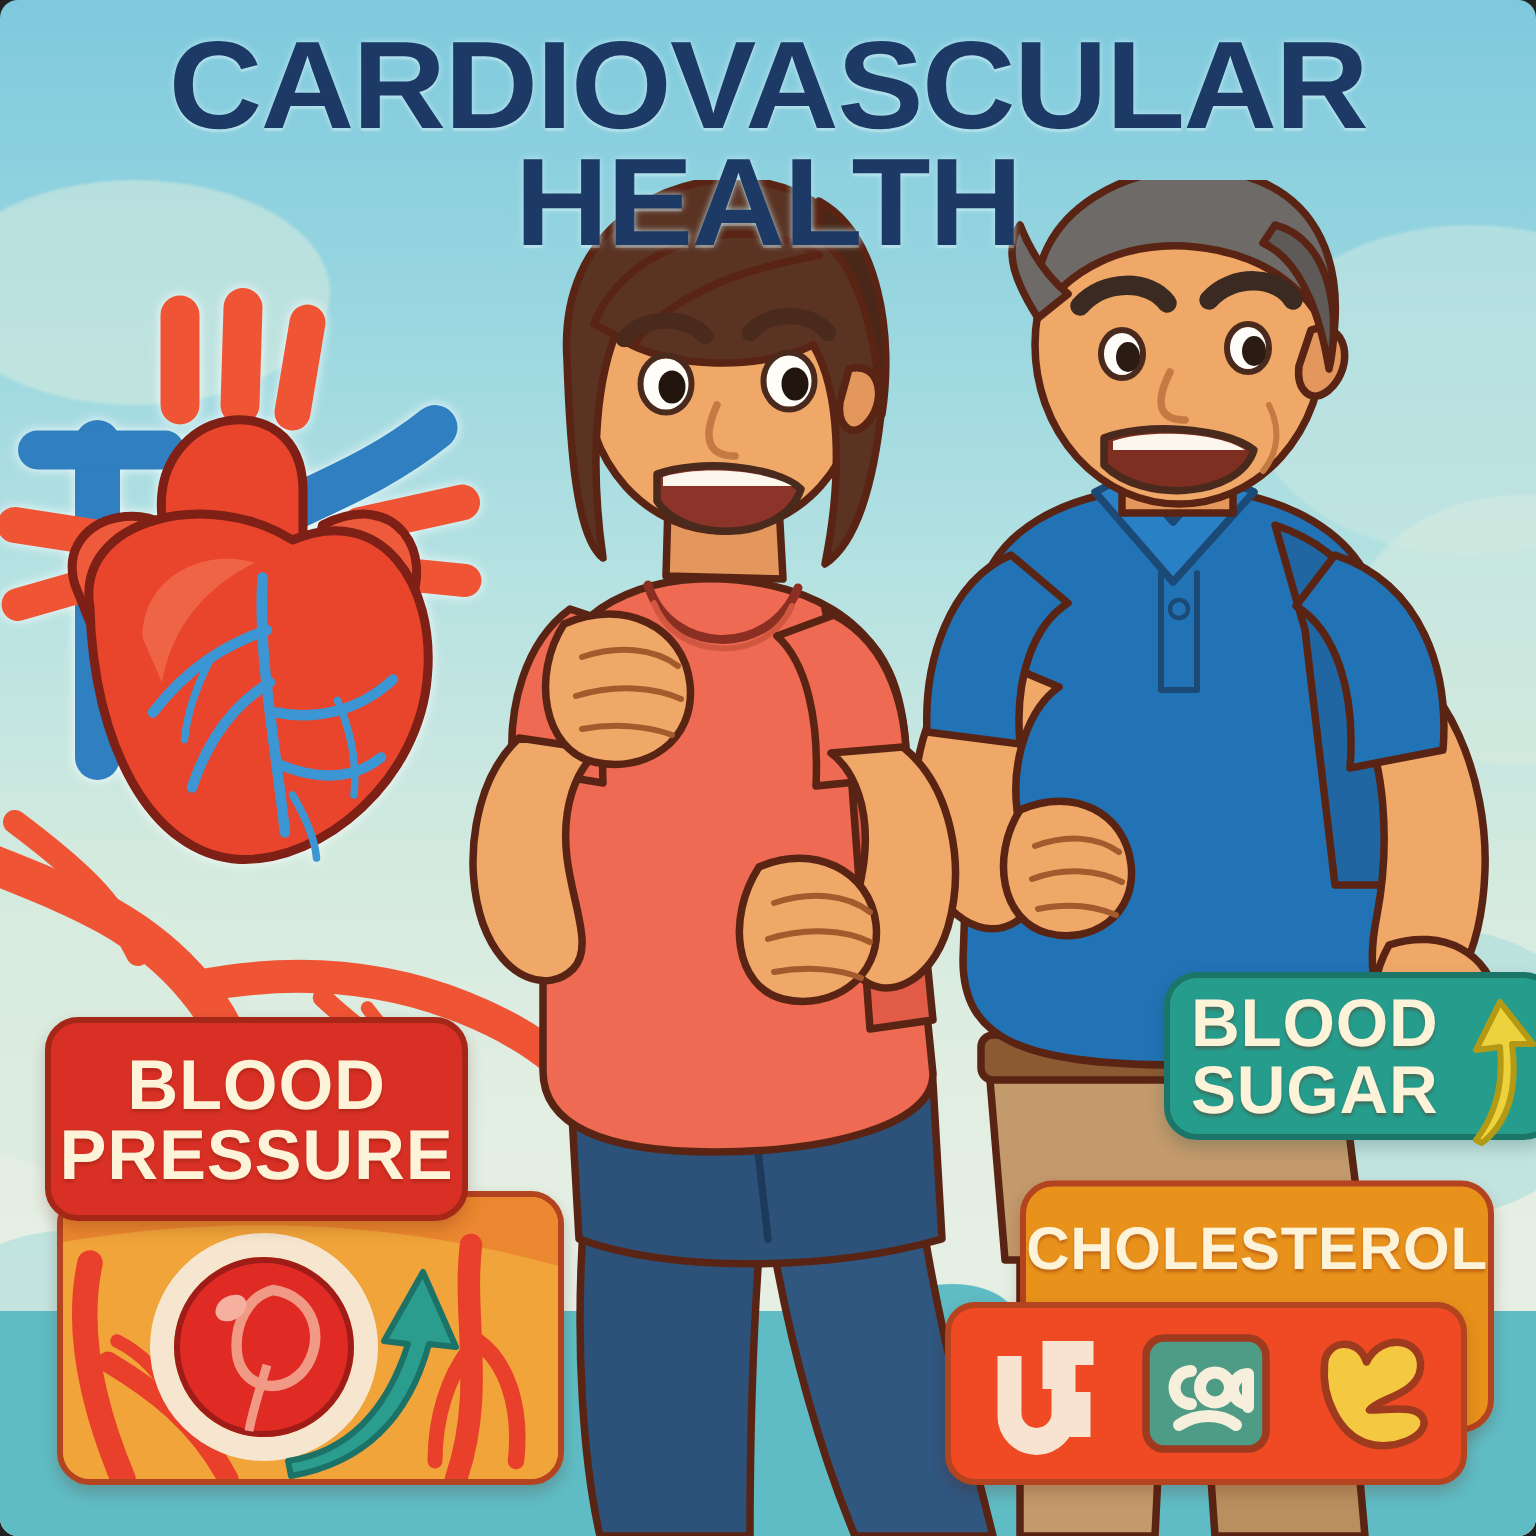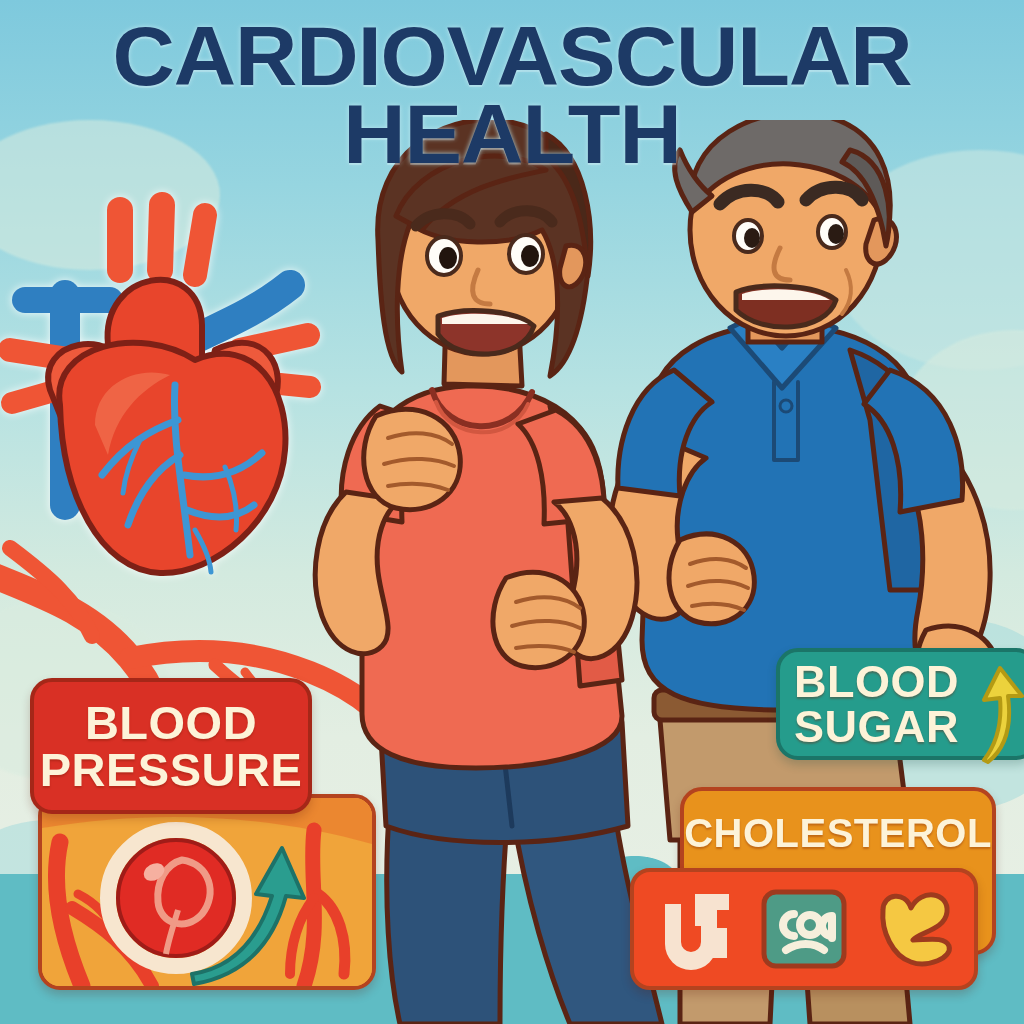--- a/index.html
+++ b/index.html
@@ -1,19 +1,20 @@
 <!DOCTYPE html>
 <html><head>
 <meta charset="utf-8">
 <style>
   html,body{margin:0;padding:0;background:#222;}
   #poster{
     position:relative;width:1024px;height:1024px;overflow:hidden;
     font-family:"Liberation Sans","DejaVu Sans",sans-serif;
     background:linear-gradient(180deg,#7ec9dd 0%,#96d5e0 18%,#b6e2e2 38%,#d3eadf 56%,#e3eee2 72%,#e7efe4 88%,#e7efe4 100%);
+    border-radius:12px;
   }
 
   
   .cloud{position:absolute;border-radius:50%;background:#d9ecdf;opacity:.55;filter:blur(1px);}
   .cloud.c2{background:#c9e7e2;opacity:.6;}
   .ground{position:absolute;left:0;right:0;bottom:0;height:150px;background:#5fbcc4;}
   .ground:before{content:"";position:absolute;left:0;right:0;top:-44px;height:70px;
     background:radial-gradient(60px 40px at 12% 70%,#5fbcc4 60%,transparent 62%),
                radial-gradient(90px 46px at 32% 86%,#5fbcc4 60%,transparent 62%),
                radial-gradient(70px 40px at 62% 72%,#5fbcc4 60%,transparent 62%),

